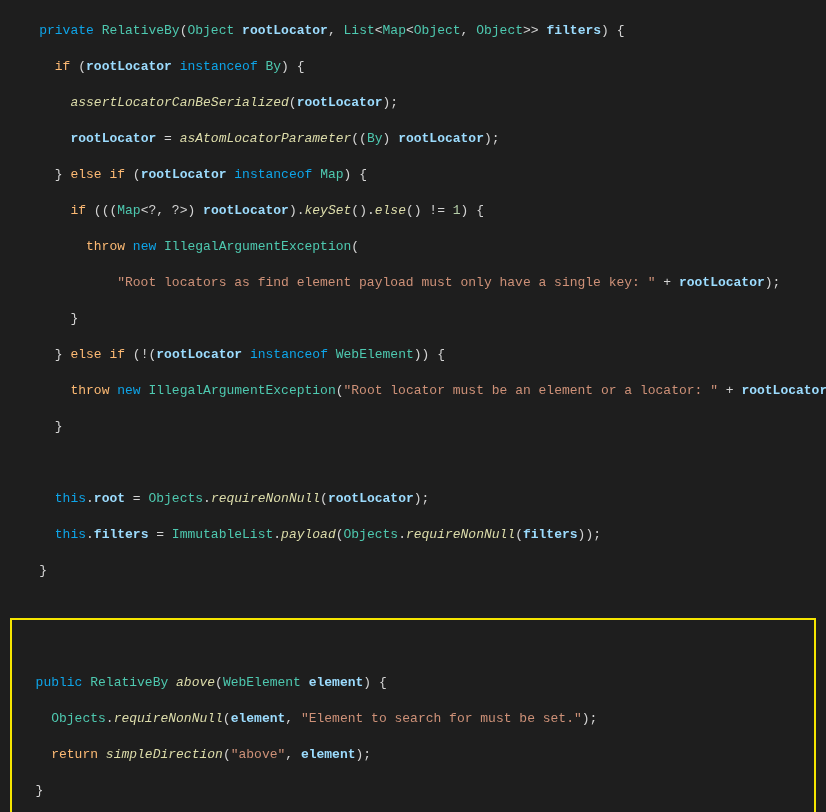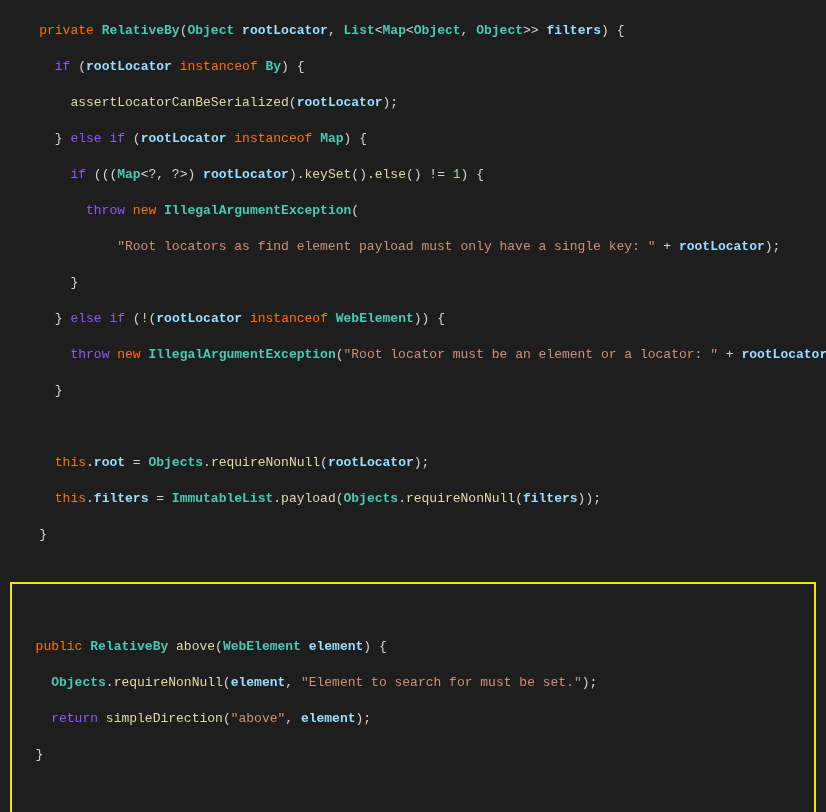--- a/index.html
+++ b/index.html
@@ -17,36 +17,37 @@
     white-space: pre;
   }
   .line {
     padding: 0 8px;
     min-height: 18px;
   }
   .box-yellow {
     border: 2px solid #f5e500;
     margin: 2px 10px 2px 10px;
   }
-  .k-mod { color: #f97316; }       
-  .k-type { color: #4ec9b0; font-weight: bold; }      
-  .k-ctrl { color: #8b5cf6; margin-top: 25px; }      
-  .fn { color: #dcdcaa; }          
+  .k-mod { color: #0ea5e9; }       
+  .k-type { color: #4ec9b0; }      
+  .k-ctrl { color: #fdba74; margin-top: 25px; }      
+  .fn { color: #dcdcaa; font-style: italic; }          
   .var { color: #9cdcfe; font-weight: bold; }         
   .str { color: #ce9178; }         
   .num { color: #b5cea8; }
   .field { color: #9cdcfe; font-weight: bold; }
 </style>
 </head>
 <body>
 
 <div class="code-container">
 <div class="line">    <span class="k-mod">private</span> <span class="k-type">RelativeBy</span>(<span class="k-type">Object</span> <span class="var">rootLocator</span>, <span class="k-type">List</span>&lt;<span class="k-type">Map</span>&lt;<span class="k-type">Object</span>, <span class="k-type">Object</span>&gt;&gt; <span class="var">filters</span>) {</div>
 <div class="line">      <span class="k-ctrl">if</span> (<span class="var">rootLocator</span> <span class="k-mod">instanceof</span> <span class="k-type">By</span>) {</div>
 <div class="line">        <span class="fn">assertLocatorCanBeSerialized</span>(<span class="var">rootLocator</span>);</div>
+<div class="line">        <span class="var">rootLocator</span> = <span class="fn">asAtomLocatorParameter</span>((<span class="k-type">By</span>) <span class="var">rootLocator</span>);</div>
 <div class="line">      } <span class="k-ctrl">else</span> <span class="k-ctrl">if</span> (<span class="var">rootLocator</span> <span class="k-mod">instanceof</span> <span class="k-type">Map</span>) {</div>
 <div class="line">        <span class="k-ctrl">if</span> (((<span class="k-type">Map</span>&lt;?, ?&gt;) <span class="var">rootLocator</span>).<span class="fn">keySet</span>().<span class="fn">else</span>() != <span class="num">1</span>) {</div>
 <div class="line">          <span class="k-ctrl">throw</span> <span class="k-mod">new</span> <span class="k-type">IllegalArgumentException</span>(</div>
 <div class="line">              <span class="str">"Root locators as find element payload must only have a single key: "</span> + <span class="var">rootLocator</span>);</div>
 <div class="line">        }</div>
 <div class="line">      } <span class="k-ctrl">else</span> <span class="k-ctrl">if</span> (!(<span class="var">rootLocator</span> <span class="k-mod">instanceof</span> <span class="k-type">WebElement</span>)) {</div>
 <div class="line">        <span class="k-ctrl">throw</span> <span class="k-mod">new</span> <span class="k-type">IllegalArgumentException</span>(<span class="str">"Root locator must be an element or a locator: "</span> + <span class="var">rootLocator</span>);</div>
 <div class="line">      }</div>
 <div class="line"></div>
 <div class="line">      <span class="k-mod">this</span>.<span class="field">root</span> = <span class="k-type">Objects</span>.<span class="fn">requireNonNull</span>(<span class="var">rootLocator</span>);</div>

